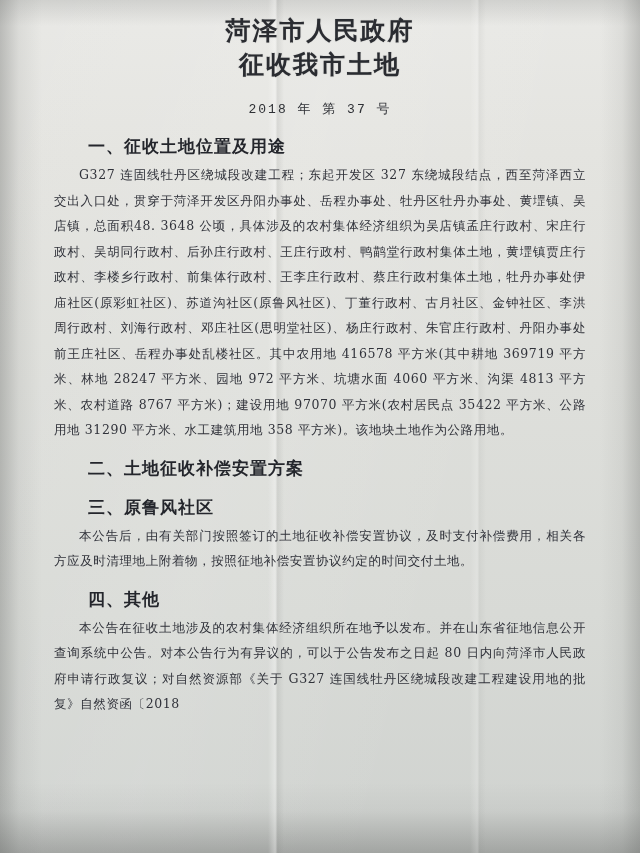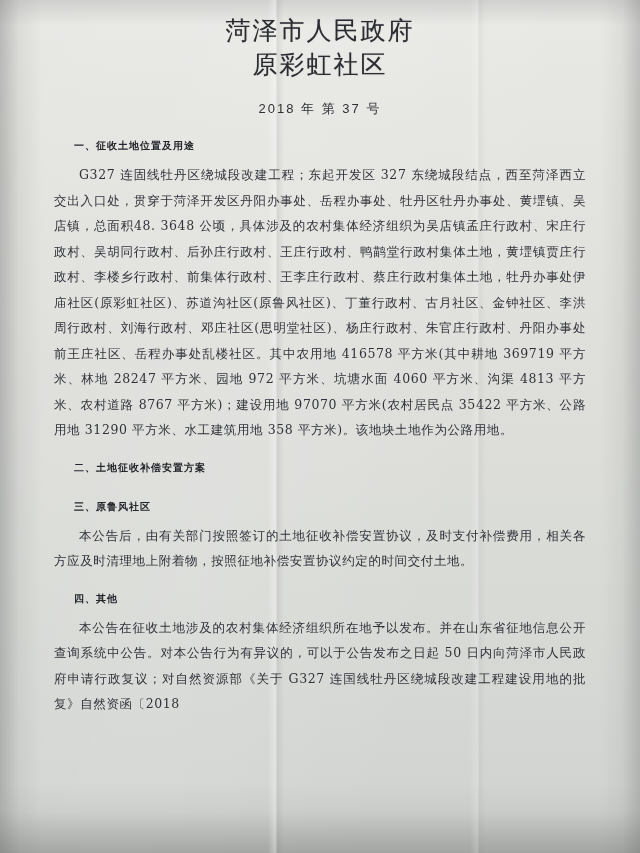--- a/index.html
+++ b/index.html
@@ -68,53 +68,53 @@
     box-sizing: border-box;
     z-index: 2;
   }
 
   .title-block {
     text-align: center;
     padding-top: 14px;
   }
   .doc-title-line {
     font-family: "DejaVu Serif", serif;
-    font-weight: normal;
+    font-weight: bold;
     font-size: 25px;
     line-height: 34px;
     letter-spacing: 2px;
     color: #2a2c31;
     text-shadow: 0 0 1px rgba(60,60,64,0.35);
   }
   .doc-number {
     text-align: center;
     margin-top: 18px;
     margin-bottom: 16px;
-    font-family: Liberation Sans, sans-serif;
+    font-family: Liberation Mono, monospace;
     font-size: 13px;
     letter-spacing: 2px;
     color: #2f3136;
   }
 
   p.body-text {
     margin: 0 0 2px 0;
     font-family: "DejaVu Serif", serif;
     font-size: 12.5px;
     line-height: 25.5px;
     color: #30323a;
     text-align: justify;
     text-justify: inter-ideograph;
     letter-spacing: 0.6px;
     text-indent: 2em;
   }
   p.section-head {
     margin: 6px 0 2px 0;
-    font-family: Liberation Mono, monospace;
+    font-family: Liberation Sans, sans-serif;
     font-weight: bold;
-    font-size: 10px;
+    font-size: 17px;
     line-height: 26px;
     color: #24262c;
     letter-spacing: 1px;
     text-indent: 2em;
   }
   .spacer-sm { height: 5px; }
 </style>
 </head>
 <body>
 
@@ -123,34 +123,34 @@
   <div class="shade-left"></div>
   <div class="shade-right"></div>
   <div class="shade-bottom"></div>
   <div class="crease c1"></div>
   <div class="crease c2"></div>
 
   <div class="content">
 
     <div class="title-block">
       <div class="doc-title-line">菏泽市人民政府</div>
-      <div class="doc-title-line">原彩虹社区</div>
+      <div class="doc-title-line">征收我市土地</div>
     </div>
 
     <div class="doc-number">2018 年  第 37 号</div>
 
 
     <p class="section-head">一、征收土地位置及用途</p>
     <p class="body-text">G327 连固线牡丹区绕城段改建工程；东起开发区 327 东绕城段结点，西至菏泽西立交出入口处，贯穿于菏泽开发区丹阳办事处、岳程办事处、牡丹区牡丹办事处、黄堽镇、吴店镇，总面积48. 3648 公顷，具体涉及的农村集体经济组织为吴店镇孟庄行政村、宋庄行政村、吴胡同行政村、后孙庄行政村、王庄行政村、鸭鹋堂行政村集体土地，黄堽镇贾庄行政村、李楼乡行政村、前集体行政村、王李庄行政村、蔡庄行政村集体土地，牡丹办事处伊庙社区(原彩虹社区)、苏道沟社区(原鲁风社区)、丁董行政村、古月社区、金钟社区、李洪周行政村、刘海行政村、邓庄社区(思明堂社区)、杨庄行政村、朱官庄行政村、丹阳办事处前王庄社区、岳程办事处乱楼社区。其中农用地 416578 平方米(其中耕地 369719 平方米、林地 28247 平方米、园地 972 平方米、坑塘水面 4060 平方米、沟渠 4813 平方米、农村道路 8767 平方米)；建设用地 97070 平方米(农村居民点 35422 平方米、公路用地 31290 平方米、水工建筑用地 358 平方米)。该地块土地作为公路用地。</p>
 
     <div class="spacer-sm"></div>
     <p class="section-head">二、土地征收补偿安置方案</p>
 
     <div class="spacer-sm"></div>
     <p class="section-head">三、原鲁风社区</p>
     <p class="body-text">本公告后，由有关部门按照签订的土地征收补偿安置协议，及时支付补偿费用，相关各方应及时清理地上附着物，按照征地补偿安置协议约定的时间交付土地。</p>
 
     <div class="spacer-sm"></div>
     <p class="section-head">四、其他</p>
-    <p class="body-text">本公告在征收土地涉及的农村集体经济组织所在地予以发布。并在山东省征地信息公开查询系统中公告。对本公告行为有异议的，可以于公告发布之日起 50 日内向菏泽市人民政府申请行政复议；对自然资源部《关于 G327 连国线牡丹区绕城段改建工程建设用地的批复》自然资函〔2018</p>
+    <p class="body-text">本公告在征收土地涉及的农村集体经济组织所在地予以发布。并在山东省征地信息公开查询系统中公告。对本公告行为有异议的，可以于公告发布之日起 80 日内向菏泽市人民政府申请行政复议；对自然资源部《关于 G327 连国线牡丹区绕城段改建工程建设用地的批复》自然资函〔2018</p>
 
   </div>
 </div>
 
 </body></html>

